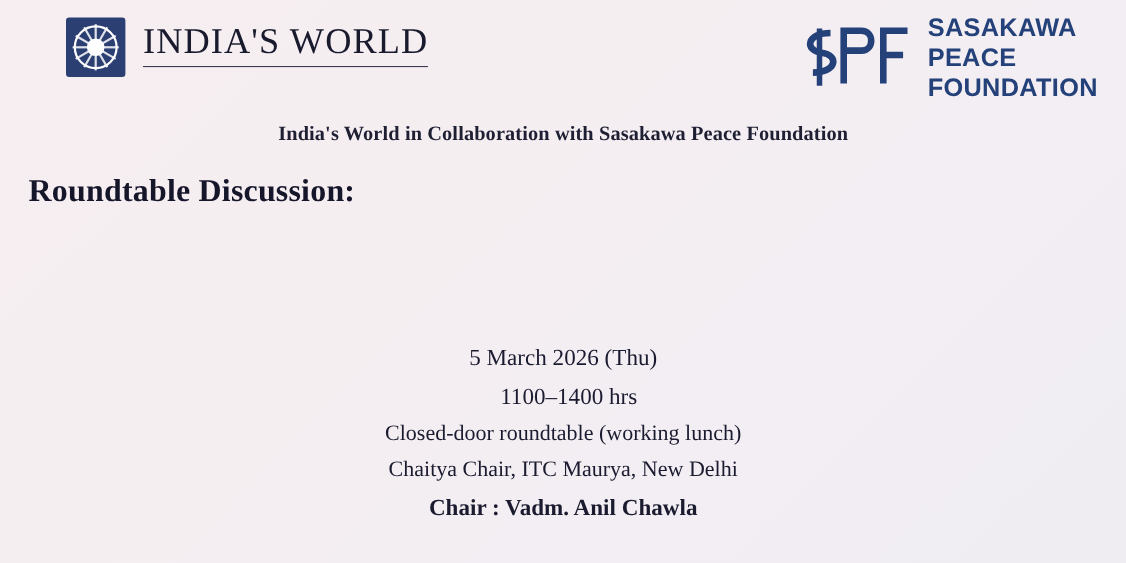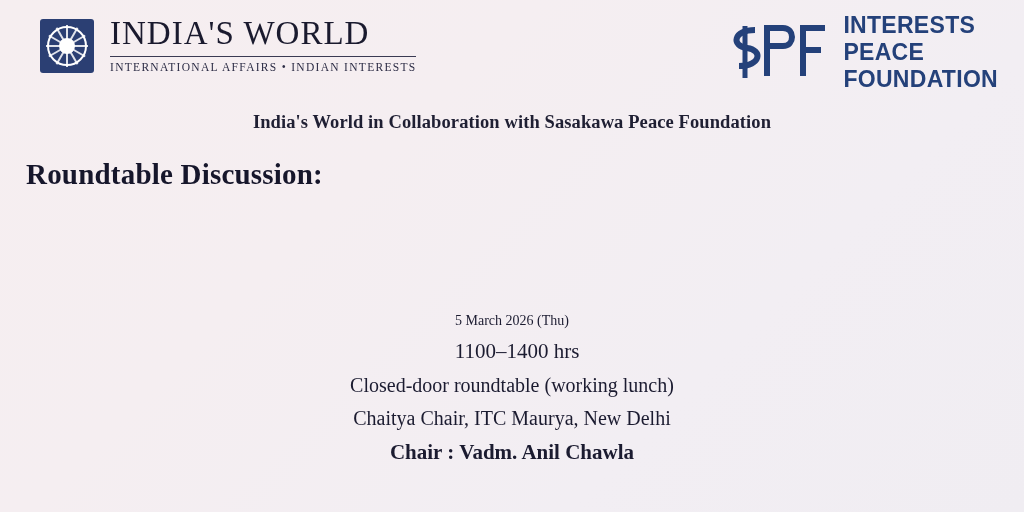--- a/index.html
+++ b/index.html
@@ -21,24 +21,24 @@
   .header {
     position: absolute;
     top: 0;
     left: 0;
     right: 0;
     height: 100px;
   }
   
   .iw-logo {
     position: absolute;
-    left: 40px;
+    left: 60px;
     top: 16px;
     display: flex;
-    align-items: flex-end;
+    align-items: center;
   }
   .iw-mark {
     width: 54px;
     height: 54px;
     flex: 0 0 54px;
     background: #2b3f73;
     border-radius: 3px;
     position: relative;
     margin-right: 16px;
   }
@@ -168,21 +168,21 @@
     position: absolute;
     top: 313px;
     left: 0;
     right: 0;
     text-align: center;
     color: #1b1b30;
   }
   .details div {
     margin-bottom: 10px;
   }
-  .detail-date { font-size: 14px; }
+  .detail-date { font-size: 21px; }
   .detail-time { font-size: 21px; margin-left: 10px; }
   .detail-format { font-size: 20px; }
   .detail-venue { font-size: 20px; }
   .detail-chair { font-size: 21px; font-weight: bold; margin-top: 4px; }
 </style>
 </head>
 <body>
 
 <div class="poster">
 
@@ -195,37 +195,36 @@
           <i style="transform:rotate(30deg)"></i>
           <i style="transform:rotate(60deg)"></i>
           <i style="transform:rotate(90deg)"></i>
           <i style="transform:rotate(120deg)"></i>
           <i style="transform:rotate(150deg)"></i>
         </div>
       </div>
       <div class="iw-text">
         <div class="iw-title">INDIA'S WORLD</div>
         <div class="iw-rule"></div>
-        <div class="iw-sub">INTERNATIONAL AFFAIRS • INDIAN INTERESTS</div>
       </div>
     </div>
 
     <div class="spf-logo">
       <div class="spf-mark">
         <svg width="112" height="68" viewBox="0 0 112 68" xmlns="http://www.w3.org/2000/svg">
           <g fill="none" stroke="#24417a" stroke-width="6">
             <path d="M34 12 C12 12, 10 28, 26 30 C42 32, 40 48, 18 48"></path>
             <path d="M46 58 L46 10 L62 10 C74 10, 74 28, 62 28 L46 28"></path>
             <path d="M82 58 L82 10 L104 10 M82 32 L100 32"></path>
           </g>
           <path d="M24 8 L24 60" stroke="#24417a" stroke-width="5" fill="none"></path>
         </svg>
       </div>
       <div class="spf-words">
-        <div>INTERESTS</div>
+        <div>SASAKAWA</div>
         <div>PEACE</div>
         <div>FOUNDATION</div>
       </div>
     </div>
 
   </div>
 
   <div class="collab">India's World in Collaboration with Sasakawa Peace Foundation</div>
 
   <div class="title-block">

